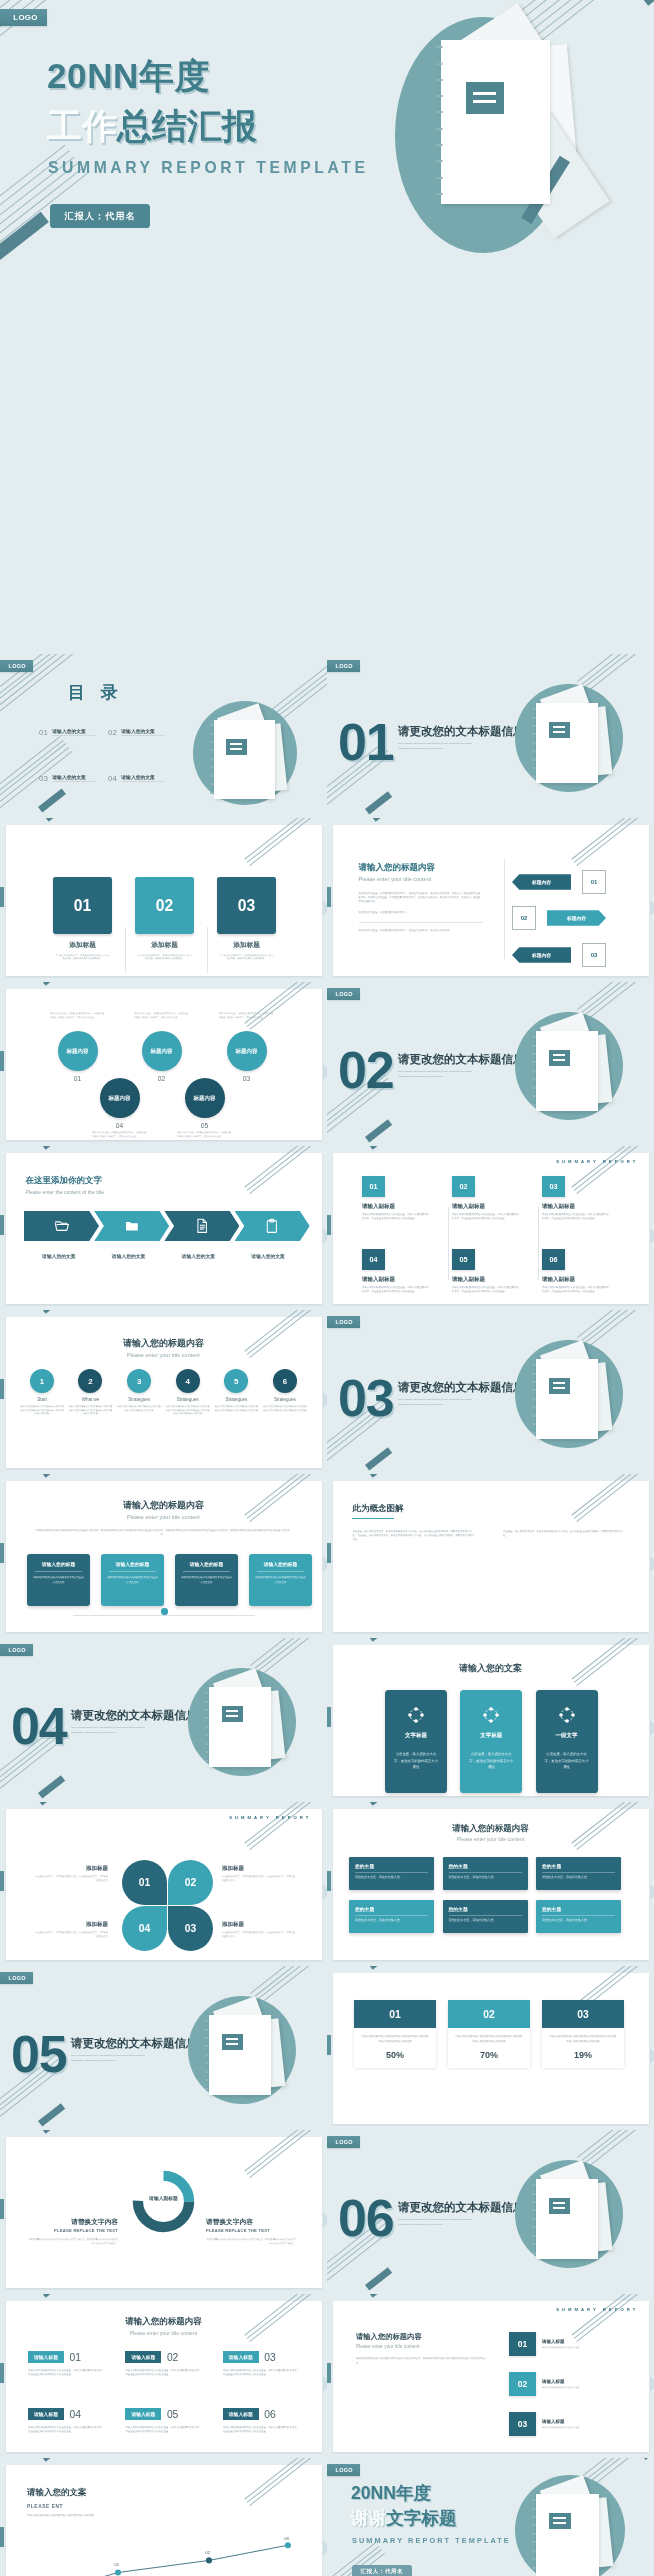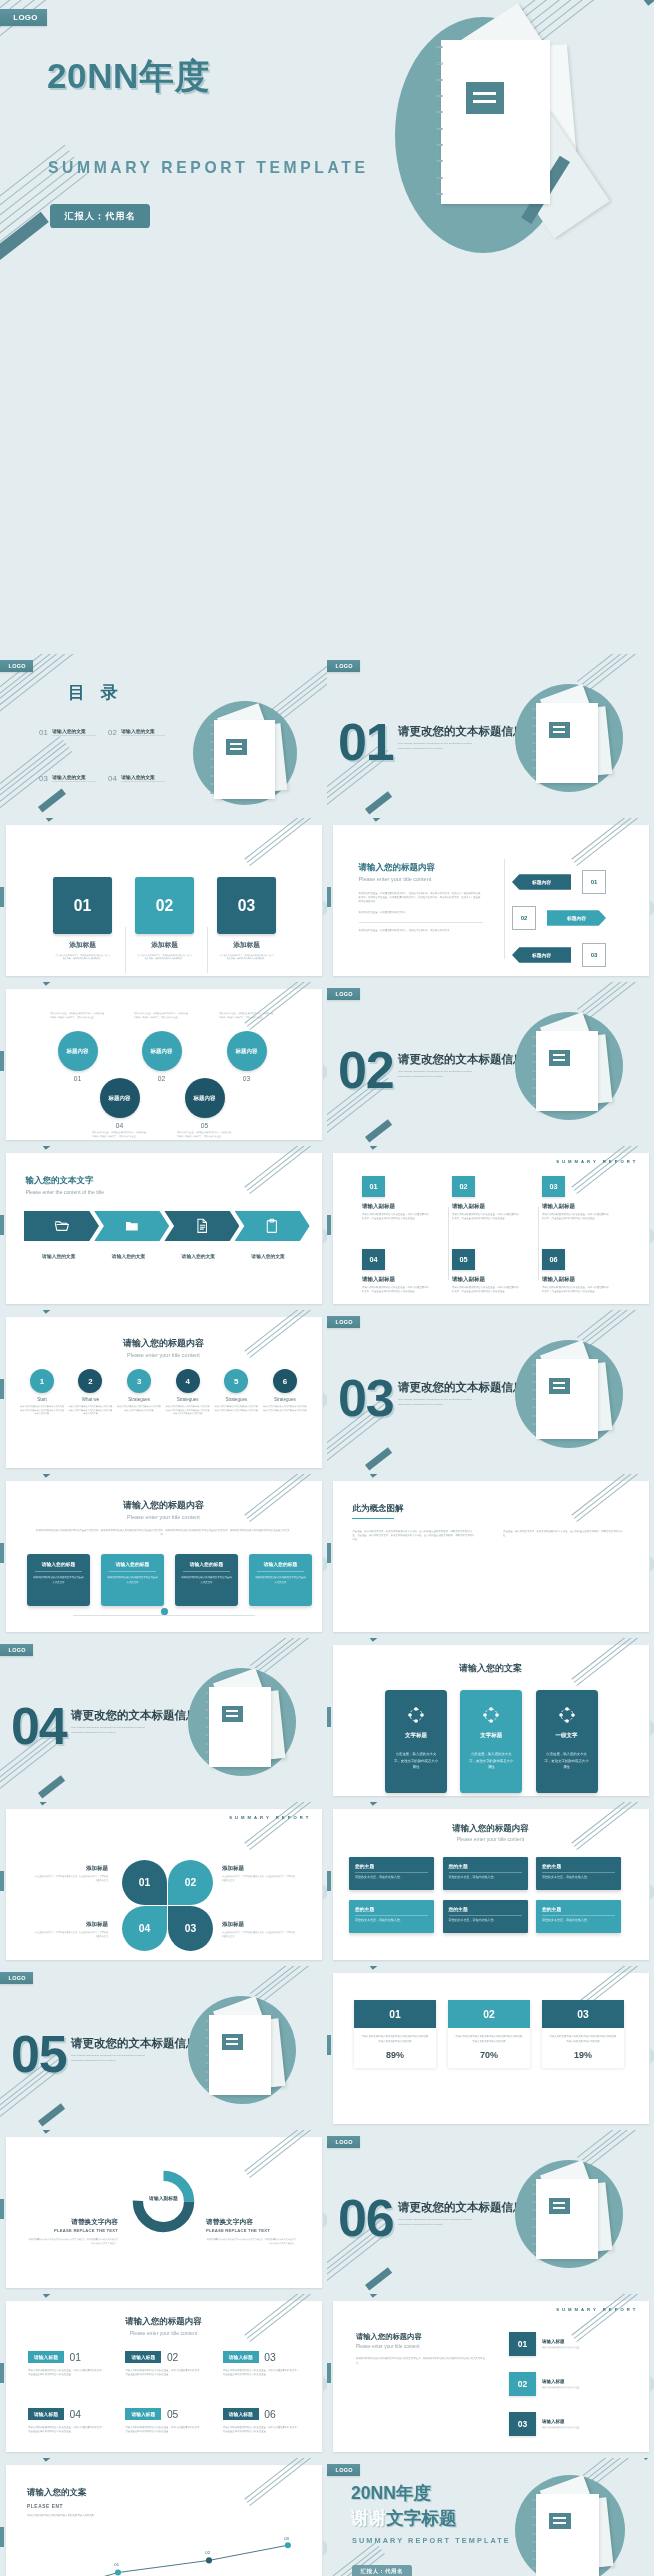--- a/index.html
+++ b/index.html
@@ -226,20 +226,23 @@
     <div class="stripes" style="left:-24px;top:-24px;width:133px;height:73px;transform:rotate(-38deg);">
       <i style="left:0;top:6px;width:109px"></i>
         <i style="left:0;top:13.3px;width:109px"></i>
       <i style="left:0;top:20.6px;width:109px"></i>
         <i style="left:0;top:28px;width:109px"></i>
     </div>
 
     <div class="logo">LOGO</div>
 
     <div class="cover-title">20NN年度</div>
+    <div class="cover-title2">
+      <span class="white">工作</span><span class="teal">总结汇报</span>
+    </div>
     <div class="cover-sub">SUMMARY REPORT TEMPLATE</div>
     <div class="cover-pill">汇报人：代用名</div>
 
     <div class="nb-wrap" style="left:388px;top:11px;width:236px;height:248px;">
       <div class="nb-oval" style="left:7.3px;top:6px;width:176px;height:236px;"></div>
 
       <div class="nb-sheet back" style="left:73px;top:8.5px;width:76px;height:48px;transform:rotate(-33deg);"></div>
       <div class="nb-sheet" style="left:112px;top:36px;width:73px;height:139px;transform:rotate(-5deg);background:#f5f8f8;"></div>
       <div class="nb-sheet" style="left:130px;top:109px;width:67px;height:109px;transform:rotate(-34deg);background:#e9f0f1;"></div>
       <div class="pencil" style="left:182px;top:151px;width:73px;height:12px;transform:rotate(122deg);"></div>
@@ -552,21 +555,21 @@
       <div class="edge-tab"></div>
       <div class="chev"></div>
       <div class="stripes" style="left:242px;top:-3.6px;width:121px;height:42px;transform:rotate(-38deg);">
         <i style="left:0;top:3.6px;width:97px"></i>
           <i style="left:0;top:7.9px;width:97px"></i>
           <i style="left:0;top:12px;width:97px"></i>
       </div>
       <div class="pencil" style="left:42px;top:-1.2px;width:24px;height:6px;"></div>
 
       <div style="position:absolute;left:25.4px;top:29px">
-        <div style="font-size:8.5px;font-weight:800;color:#2f7080">输入您的文本文字</div>
+        <div style="font-size:8.5px;font-weight:800;color:#2f7080">在这里添加你的文字</div>
         <div style="font-size:5.1px;color:#8fa3ab;margin-top:1.8px">Please enter the content of the title</div>
       </div>
 
       <div style="position:absolute;left:24px;top:65px;display:flex;">
         <div class="arrowstep first bg-dark" style="width:75px;margin-right:-4.8px">
           <span class="icn">
             <svg viewBox="0 0 24 24" fill="none" stroke="#fff" stroke-width="1.7">
                 <path d="M2 7a1 1 0 011-1h6l2 2h8a1 1 0 011 1v1"></path>
                 <path d="M2 8l2.2 10.5a1 1 0 001 .5h13.6a1 1 0 001-.8L22 10H5.4a1 1 0 00-1 .8"></path>
               </svg>
@@ -1066,21 +1069,21 @@
         <i style="left:0;top:3.6px;width:97px"></i>
           <i style="left:0;top:7.9px;width:97px"></i>
           <i style="left:0;top:12px;width:97px"></i>
       </div>
       <div class="pencil" style="left:42px;top:-1.2px;width:24px;height:6px;"></div>
 
       <div style="position:absolute;left:27px;top:34px;display:flex;gap:12px">
         <div style="width:82px;box-shadow:0 1.2px 3.6px rgba(0,0,0,.12);background:#fff">
           <div class="bar-head bg-dark">01</div>
           <div class="tiny2" style="padding:7.3px 6.7px 6px;text-align:center">请输入您的文案请输入您的文案请输入您的文案请输入您的文案请输入您的文案请输入您的文案</div>
-          <div class="pct" style="padding-bottom:8.5px">89%</div>
+          <div class="pct" style="padding-bottom:8.5px">50%</div>
         </div>
         <div style="width:82px;box-shadow:0 1.2px 3.6px rgba(0,0,0,.12);background:#fff">
           <div class="bar-head bg-mid">02</div>
           <div class="tiny2" style="padding:7.3px 6.7px 6px;text-align:center">请输入您的文案请输入您的文案请输入您的文案请输入您的文案请输入您的文案请输入您的文案</div>
           <div class="pct" style="padding-bottom:8.5px">70%</div>
         </div>
         <div style="width:82px;box-shadow:0 1.2px 3.6px rgba(0,0,0,.12);background:#fff">
           <div class="bar-head bg-dark">03</div>
           <div class="tiny2" style="padding:7.3px 6.7px 6px;text-align:center">请输入您的文案请输入您的文案请输入您的文案请输入您的文案请输入您的文案请输入您的文案</div>
           <div class="pct" style="padding-bottom:8.5px">19%</div>

